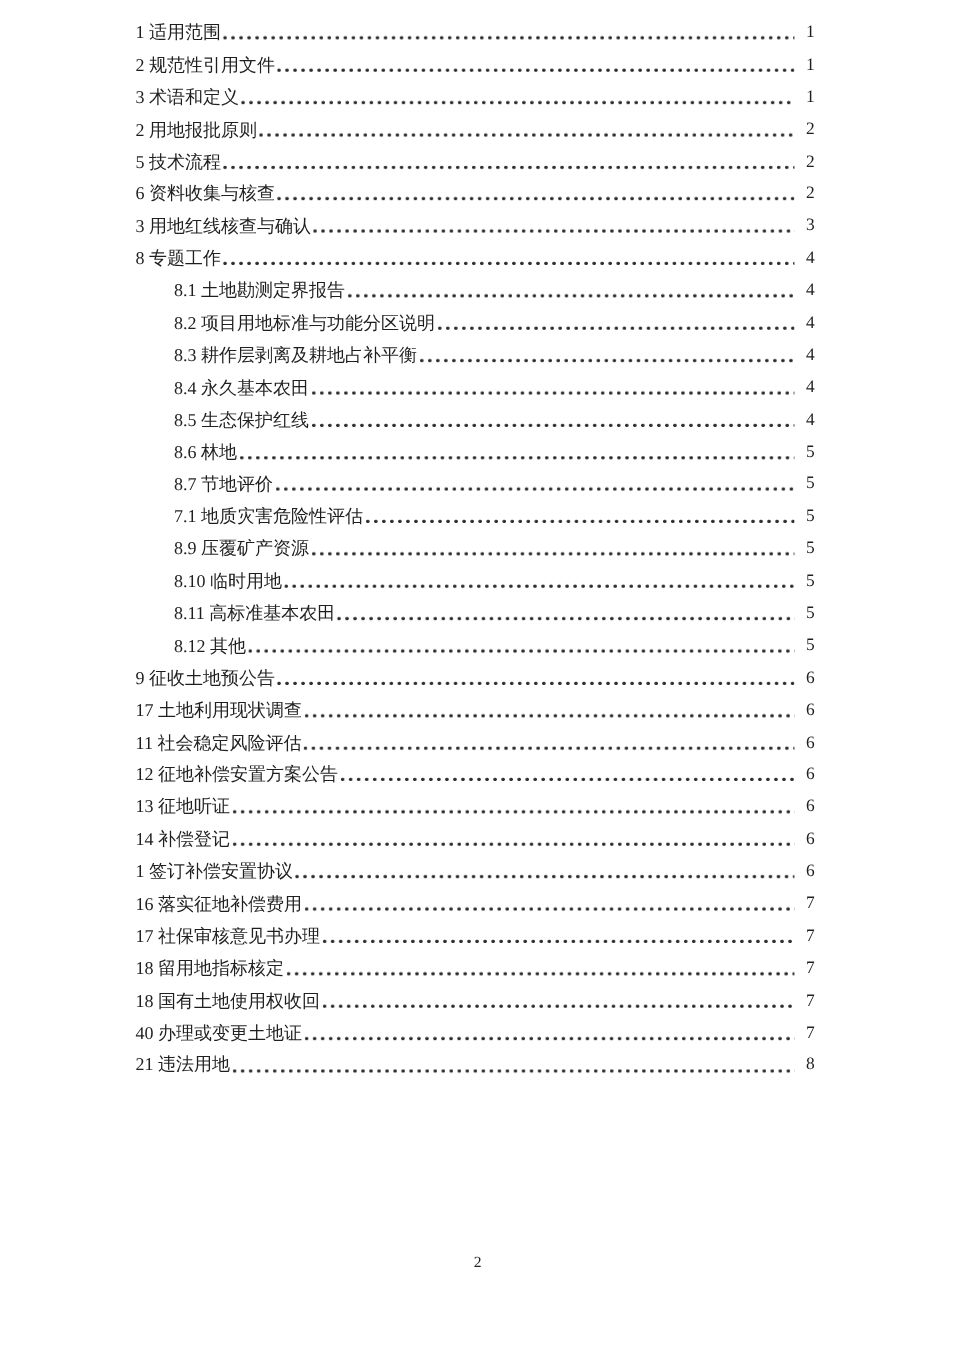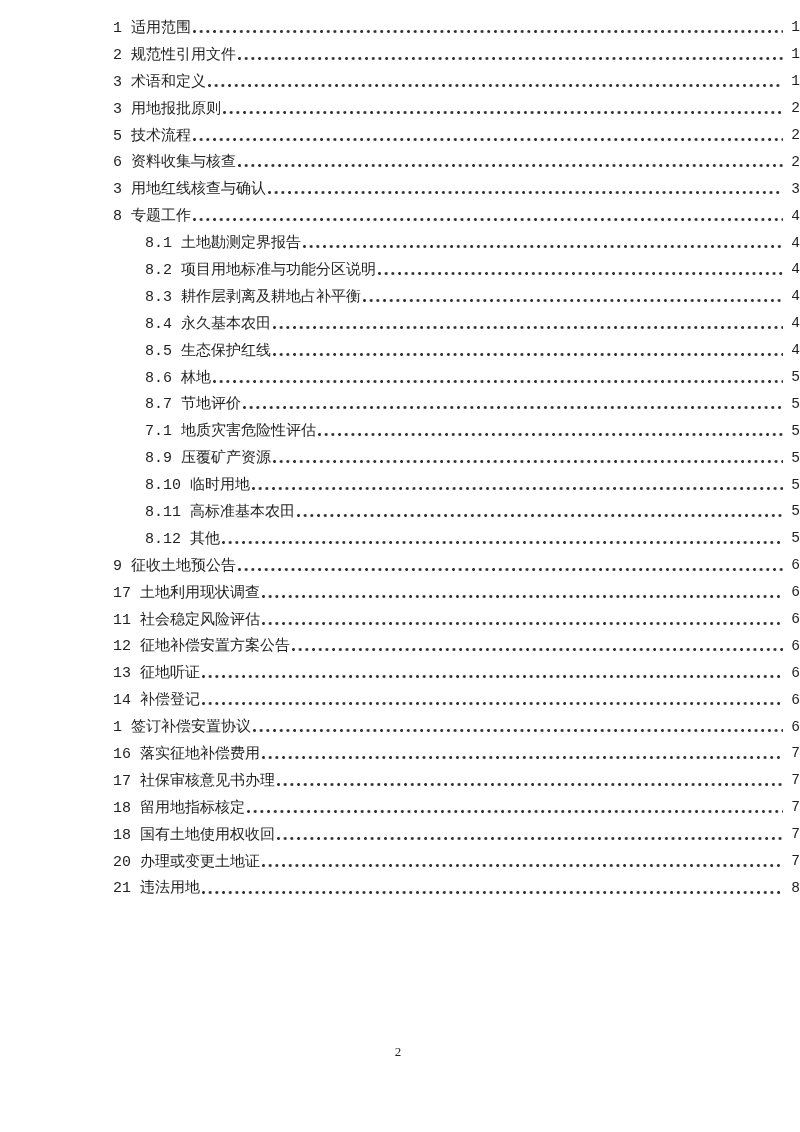--- a/index.html
+++ b/index.html
@@ -25,21 +25,21 @@
     text-align: center;
     font-size: 20px;
     line-height: 26px;
     font-weight: bold;
     color: #1a1a1a;
     white-space: pre;
   }
   .toc-list {
     margin-top: 14px;
     padding-left: 113px;
-    font-family: Liberation Mono, monospace;
+    padding-right: 121px;
   }
   .toc-row {
     display: flex;
     align-items: center;
     height: 26.9px;
     font-size: 15px;
     color: #1f1f1f;
   }
   .toc-row.lvl2 {
     padding-left: 32px;
@@ -91,21 +91,21 @@
     <span class="toc-page">1</span>
   </div>
 
   <div class="toc-row lvl1">
     <span class="toc-label">3 术语和定义</span>
     <span class="leader"></span>
     <span class="toc-page">1</span>
   </div>
 
   <div class="toc-row lvl1">
-    <span class="toc-label">3 用地报批原则</span>
+    <span class="toc-label">2 用地报批原则</span>
     <span class="leader"></span>
     <span class="toc-page">2</span>
   </div>
 
   <div class="toc-row lvl1">
     <span class="toc-label">5 技术流程</span>
     <span class="leader"></span>
     <span class="toc-page">2</span>
   </div>
 
@@ -259,21 +259,21 @@
     <span class="toc-page">7</span>
   </div>
 
   <div class="toc-row lvl1">
     <span class="toc-label">18 国有土地使用权收回</span>
     <span class="leader"></span>
     <span class="toc-page">7</span>
   </div>
 
   <div class="toc-row lvl1">
-    <span class="toc-label">20 办理或变更土地证</span>
+    <span class="toc-label">40 办理或变更土地证</span>
     <span class="leader"></span>
     <span class="toc-page">7</span>
   </div>
 
   <div class="toc-row lvl1">
     <span class="toc-label">21 违法用地</span>
     <span class="leader"></span>
     <span class="toc-page">8</span>
   </div>
 </div>

